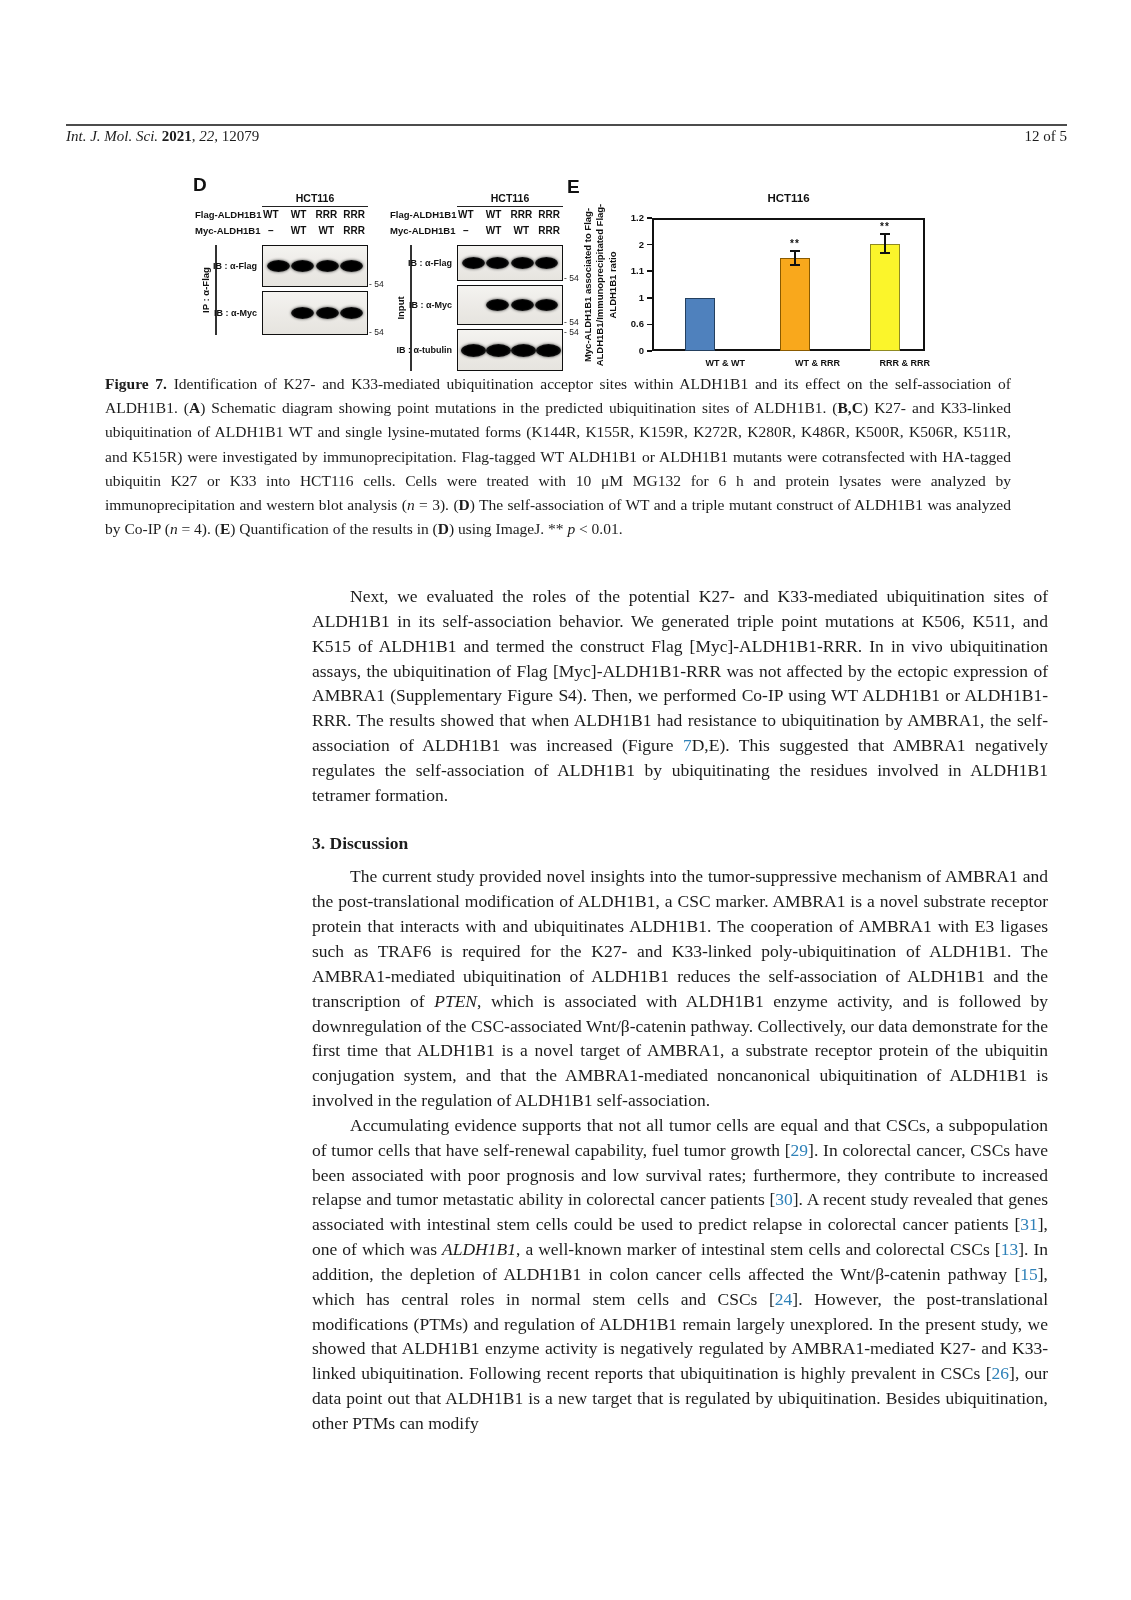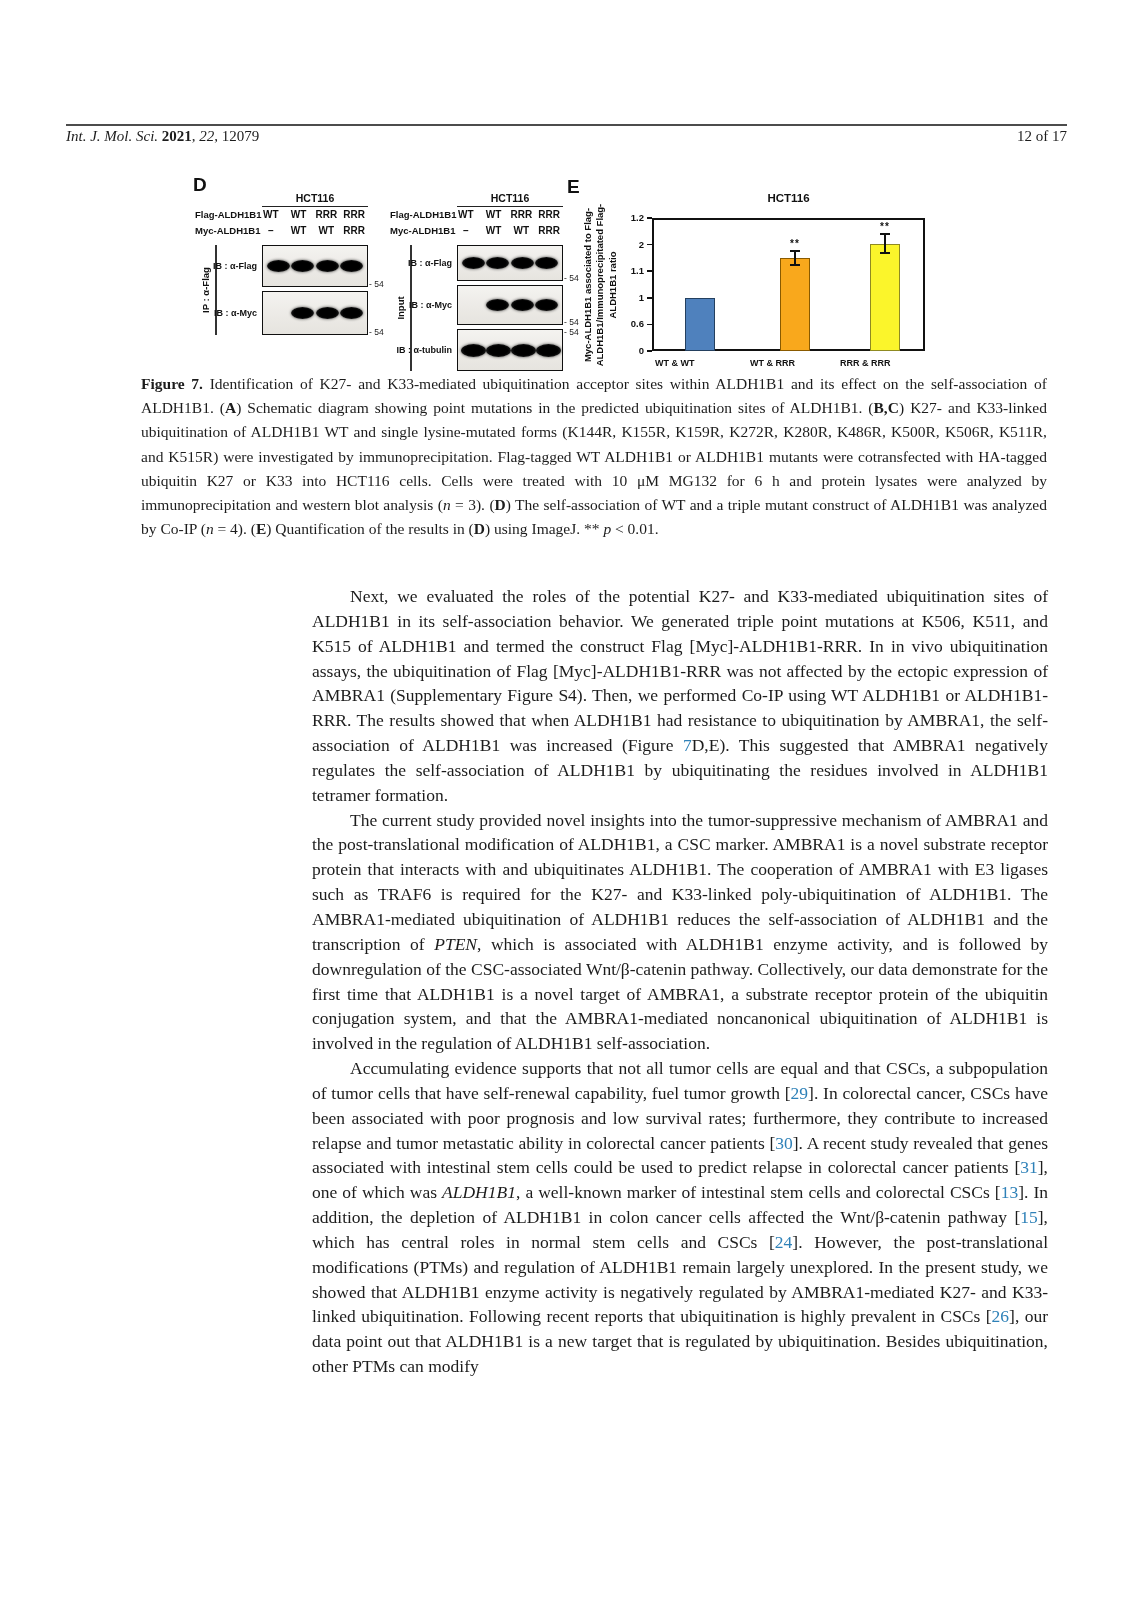--- a/index.html
+++ b/index.html
@@ -56,40 +56,40 @@
   
   .chart { position:absolute; left:565px; top:172px; width:380px; height:215px;
     font-family:"Liberation Sans","DejaVu Sans",sans-serif; color:#111; }
   .chart-title { position:absolute; text-align:center; font-weight:bold; font-size:11.5px; }
   .plot-area { position:absolute; border:2px solid #111; background:#fff; }
   .ytick-label { position:absolute; text-align:right; font-weight:bold; font-size:9.5px; }
   .ytick-mark { position:absolute; background:#111; }
   .bar { position:absolute; }
   .err-line, .err-cap { position:absolute; background:#111; }
   .sig-label { position:absolute; text-align:center; font-weight:bold; font-size:10px; letter-spacing:1px; }
-  .xtick-label { position:absolute; text-align:left; font-weight:bold; font-size:9px; white-space:nowrap; }
+  .xtick-label { position:absolute; text-align:right; font-weight:bold; font-size:9px; white-space:nowrap; }
   .y-axis-label { position:absolute; transform:translate(-50%,-50%) rotate(-90deg);
     width:220px; text-align:center; font-weight:bold; font-size:9.5px; line-height:1.3; }
 
   
   .figure-caption { position:absolute; left:105px; top:372px; width:906px;
-    font-size:15.5px; line-height:1.56; text-align:justify;margin-left:36px; }
+    font-size:15.5px; line-height:1.56; text-align:justify; }
   .text-column { position:absolute; left:312px; top:584px; width:736px;
     font-size:17.5px; line-height:1.42; text-align:justify;font-family:Liberation Serif, serif; }
   .para { text-indent:38px; margin:0; }
   .section-heading { font-weight:bold; font-size:17.5px; margin:23px 0 9px 0; text-align:left; }
 </style>
 </head>
 <body>
 
 <div class="page">
 
   <div class="page-header">
     <span><span class="seg-i">Int. J. Mol. Sci. </span><span class="seg-b">2021</span><span>, </span><span class="seg-i">22</span><span>, 12079</span></span>
-    <span>12 of 17</span>
+    <span>12 of 5</span>
   </div>
   <div class="header-rule"></div>
 
   <div class="figure-panels">
     <div class="panel-letter" style="left:193px; top:174px;">D</div>
     <div class="panel-letter" style="left:567px; top:176px;">E</div>
     <div class="chart">
         <div class="chart-title" style="left: 87px; width: 273px; top: 20px;">HCT116</div>
         <div class="plot-area" style="left: 87px; top: 46px; width: 273px; height: 133px;"></div>
         <div class="ytick-label" style="left: 45px; width: 34px; top: 173px;">0</div>
@@ -261,17 +261,18 @@
           </div>
           <span class="marker" style="top: -3px;">- 54</span>
         </div>
       </div>
     </div>
 
   <div class="figure-caption"><span class="seg-b">Figure 7. </span><span>Identification of K27- and K33-mediated ubiquitination acceptor sites within ALDH1B1 and its effect on the self-association of ALDH1B1. (</span><span class="seg-b">A</span><span>) Schematic diagram showing point mutations in the predicted ubiquitination sites of ALDH1B1. (</span><span class="seg-b">B,C</span><span>) K27- and K33-linked ubiquitination of ALDH1B1 WT and single lysine-mutated forms (K144R, K155R, K159R, K272R, K280R, K486R, K500R, K506R, K511R, and K515R) were investigated by immunoprecipitation. Flag-tagged WT ALDH1B1 or ALDH1B1 mutants were cotransfected with HA-tagged ubiquitin K27 or K33 into HCT116 cells. Cells were treated with 10 μM MG132 for 6 h and protein lysates were analyzed by immunoprecipitation and western blot analysis (</span><span class="seg-i">n</span><span> = 3). (</span><span class="seg-b">D</span><span>) The self-association of WT and a triple mutant construct of ALDH1B1 was analyzed by Co-IP (</span><span class="seg-i">n</span><span> = 4). (</span><span class="seg-b">E</span><span>) Quantification of the results in (</span><span class="seg-b">D</span><span>) using ImageJ. ** </span><span class="seg-i">p</span><span> &lt; 0.01.</span></div>
 
   <div class="text-column">
     <p class="para"><span>Next, we evaluated the roles of the potential K27- and K33-mediated ubiquitination sites of ALDH1B1 in its self-association behavior. We generated triple point mutations at K506, K511, and K515 of ALDH1B1 and termed the construct Flag [Myc]-ALDH1B1-RRR. In in vivo ubiquitination assays, the ubiquitination of Flag [Myc]-ALDH1B1-RRR was not affected by the ectopic expression of AMBRA1 (Supplementary Figure S4). Then, we performed Co-IP using WT ALDH1B1 or ALDH1B1-RRR. The results showed that when ALDH1B1 had resistance to ubiquitination by AMBRA1, the self-association of ALDH1B1 was increased (Figure </span><span class="seg-link">7</span><span>D,E). This suggested that AMBRA1 negatively regulates the self-association of ALDH1B1 by ubiquitinating the residues involved in ALDH1B1 tetramer formation.</span></p>
+    <h3 class="section-heading">3. Discussion</h3>
     <p class="para"><span>The current study provided novel insights into the tumor-suppressive mechanism of AMBRA1 and the post-translational modification of ALDH1B1, a CSC marker. AMBRA1 is a novel substrate receptor protein that interacts with and ubiquitinates ALDH1B1. The cooperation of AMBRA1 with E3 ligases such as TRAF6 is required for the K27- and K33-linked poly-ubiquitination of ALDH1B1. The AMBRA1-mediated ubiquitination of ALDH1B1 reduces the self-association of ALDH1B1 and the transcription of </span><span class="seg-i">PTEN</span><span>, which is associated with ALDH1B1 enzyme activity, and is followed by downregulation of the CSC-associated Wnt/β-catenin pathway. Collectively, our data demonstrate for the first time that ALDH1B1 is a novel target of AMBRA1, a substrate receptor protein of the ubiquitin conjugation system, and that the AMBRA1-mediated noncanonical ubiquitination of ALDH1B1 is involved in the regulation of ALDH1B1 self-association.</span></p>
     <p class="para"><span>Accumulating evidence supports that not all tumor cells are equal and that CSCs, a subpopulation of tumor cells that have self-renewal capability, fuel tumor growth [</span><span class="seg-link">29</span><span>]. In colorectal cancer, CSCs have been associated with poor prognosis and low survival rates; furthermore, they contribute to increased relapse and tumor metastatic ability in colorectal cancer patients [</span><span class="seg-link">30</span><span>]. A recent study revealed that genes associated with intestinal stem cells could be used to predict relapse in colorectal cancer patients [</span><span class="seg-link">31</span><span>], one of which was </span><span class="seg-i">ALDH1B1</span><span>, a well-known marker of intestinal stem cells and colorectal CSCs [</span><span class="seg-link">13</span><span>]. In addition, the depletion of ALDH1B1 in colon cancer cells affected the Wnt/β-catenin pathway [</span><span class="seg-link">15</span><span>], which has central roles in normal stem cells and CSCs [</span><span class="seg-link">24</span><span>]. However, the post-translational modifications (PTMs) and regulation of ALDH1B1 remain largely unexplored. In the present study, we showed that ALDH1B1 enzyme activity is negatively regulated by AMBRA1-mediated K27- and K33-linked ubiquitination. Following recent reports that ubiquitination is highly prevalent in CSCs [</span><span class="seg-link">26</span><span>], our data point out that ALDH1B1 is a new target that is regulated by ubiquitination. Besides ubiquitination, other PTMs can modify</span></p>
   </div>
 
 </div>
 
 </body></html>

